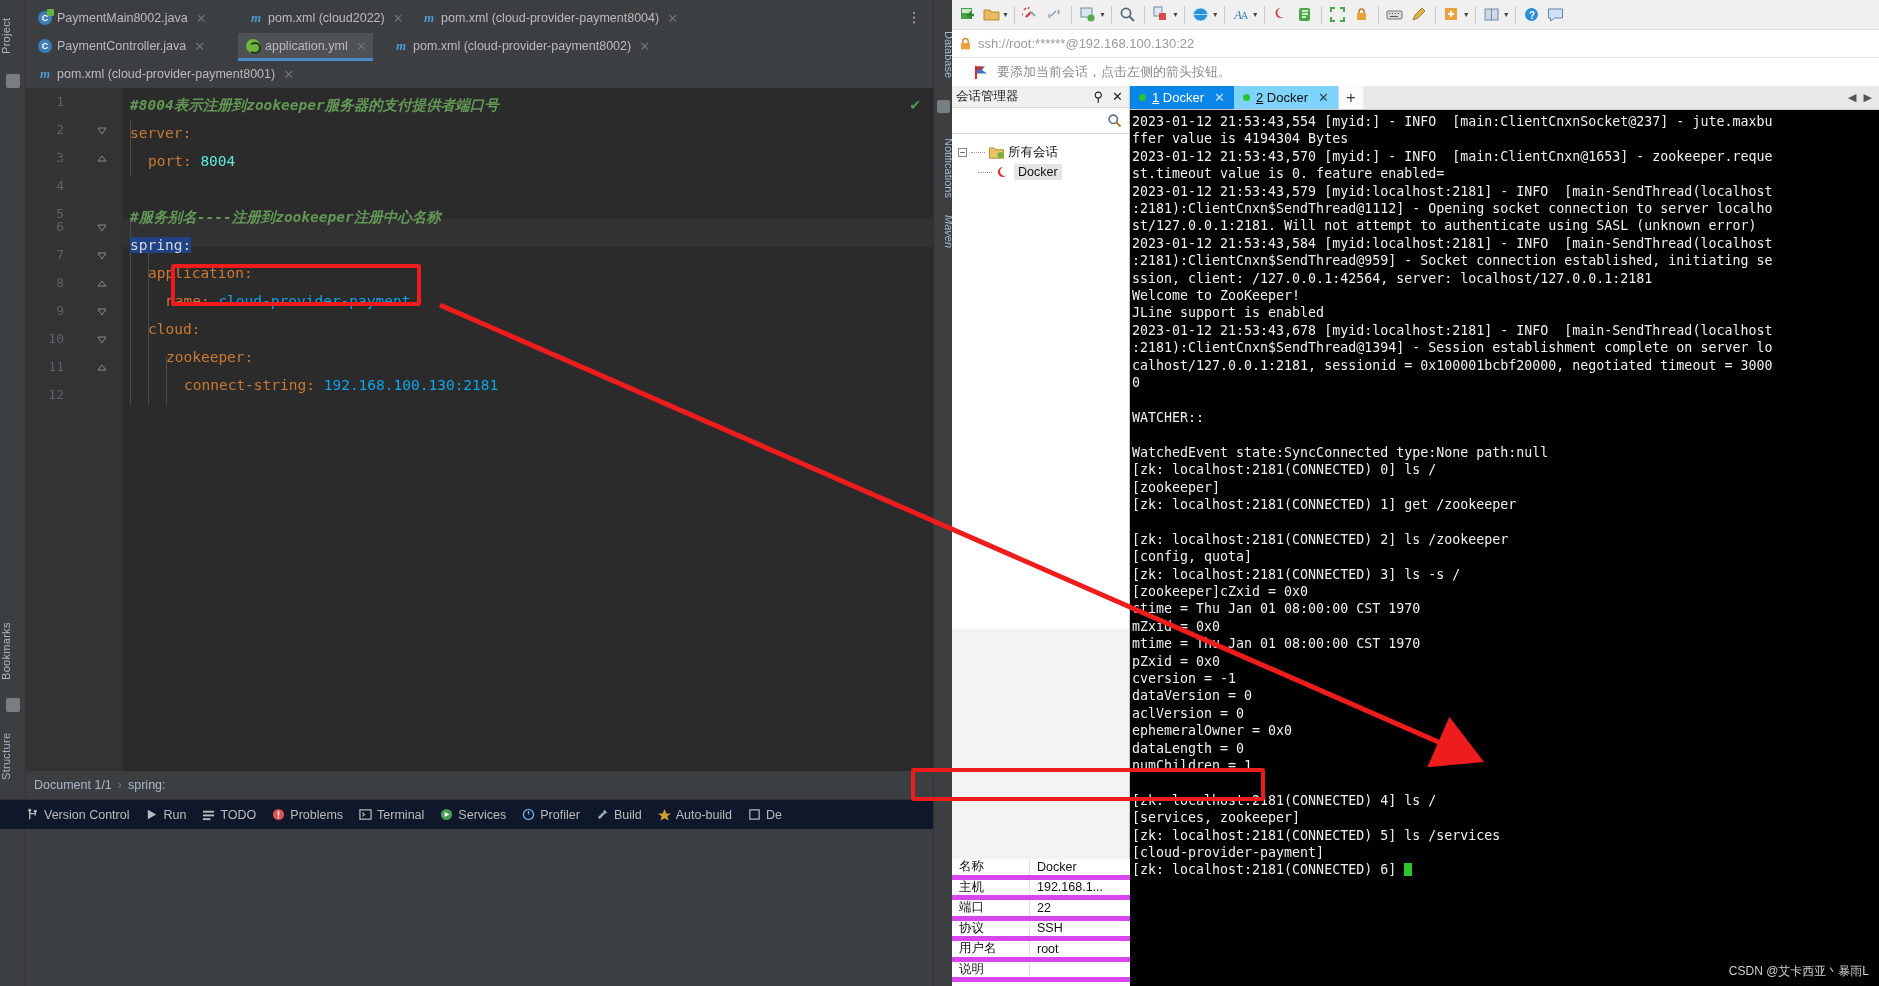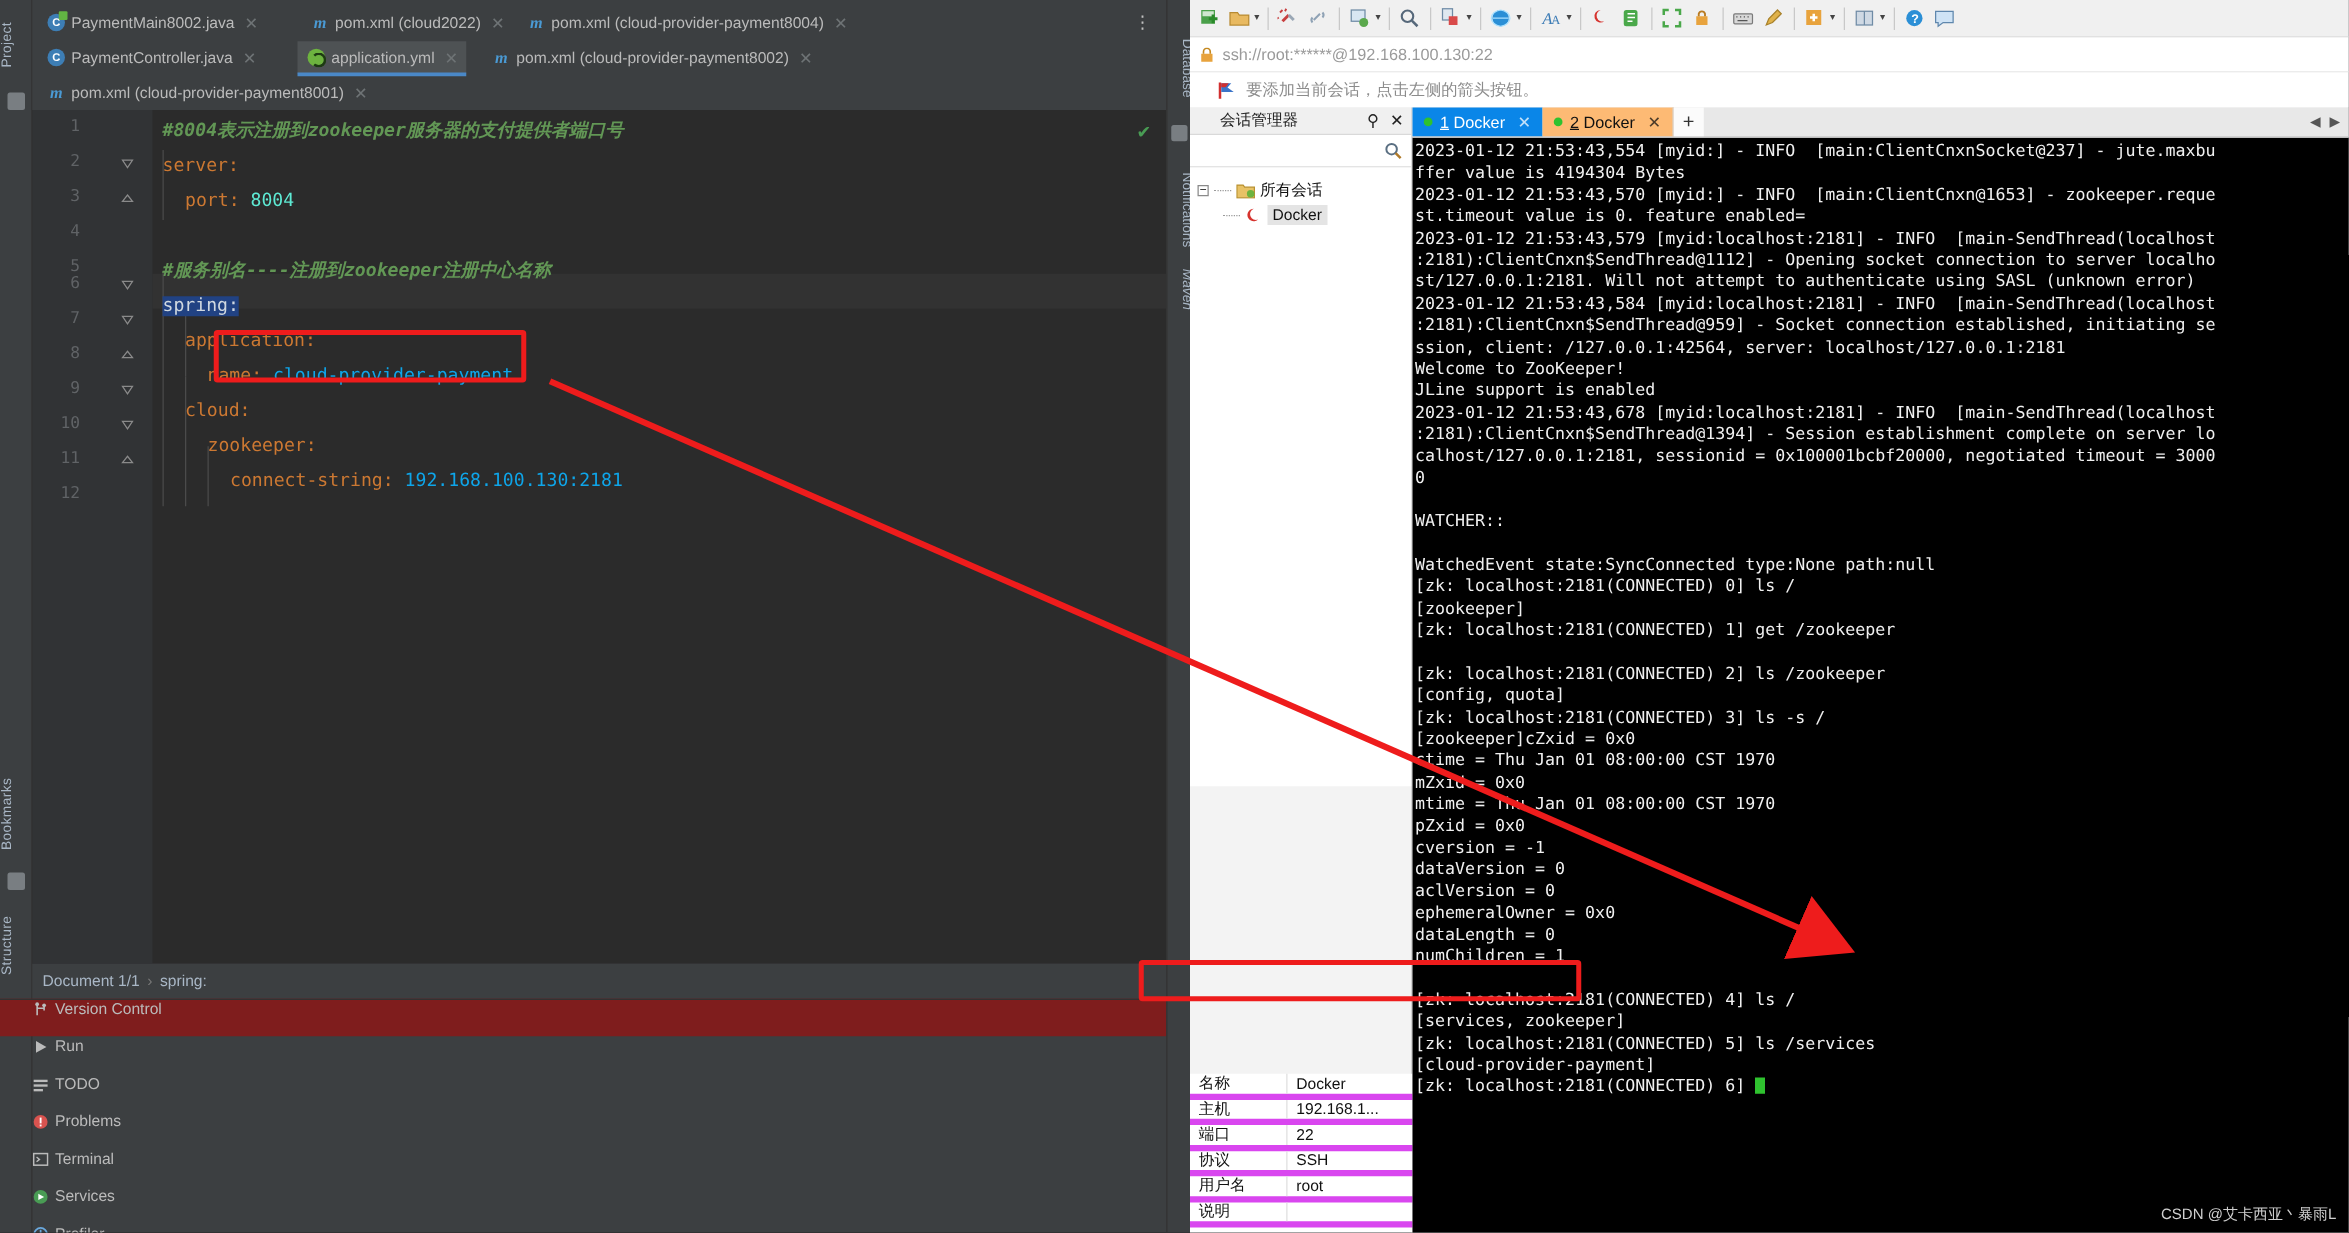--- a/index.html
+++ b/index.html
@@ -120,23 +120,23 @@
   #breadcrumb {
     position: absolute; left: 26px; top: 771px; width: 907px; height: 28px;
     background: #3c3f41; color: #a9b7c6; font-size: 12.5px;
     display: flex; align-items: center; padding-left: 8px; gap: 6px;
   }
   #breadcrumb .sep { color: #777; }
 
   
   #statusbar {
     position: absolute; left: 0; top: 799px; width: 952px; height: 30px;
-    background: #7f1d1d; border-top: 1px solid #323232;
-    display: flex; align-items: flex-start; gap: 16px;
-    padding-left: 26px; font-size: 12.5px; color: #bbbbbb; flex-direction: column;
+    background: #0f172a; border-top: 1px solid #323232;
+    display: flex; align-items: center; gap: 16px;
+    padding-left: 26px; font-size: 12.5px; color: #bbbbbb;
   }
   #statusbar .si { display: flex; align-items: center; gap: 5px; white-space: nowrap; }
   .sb-ico { width: 13px; height: 13px; flex: 0 0 13px; }
 
   
   #rightrail {
     position: absolute; left: 933px; top: 0; width: 19px; height: 986px;
     background: #3c3f41; border-left: 1px solid #323232;
   }
   .rrlabel {
@@ -173,21 +173,21 @@
   }
   .lockglyph { position: absolute; left: 8px; width: 11px; height: 12px; }
 
   
   #sess {
     position: absolute; left: 0; top: 86px; width: 178px; height: 900px;
     background: #f3f3f3; border-right: 1px solid #c9c9c9;
   }
   #sess-hdr {
     height: 22px; display: flex; align-items: center;
-    padding: 0 6px 0 24px; font-size: 12.5px; color: #222;
+    padding: 0 6px 0 4px; font-size: 12.5px; color: #222;
     background: #f0f0f0; border-bottom: 1px solid #d9d9d9; font-family: Liberation Serif, serif;
   }
   #sess-hdr .sp { margin-left: auto; display: flex; gap: 9px; align-items: center; }
   #sess-search {
     height: 26px; background: #fff; border-bottom: 1px solid #dcdcdc;
     display: flex; align-items: center; justify-content: flex-end; padding-right: 7px;
   }
   #sess-tree { background: #fff; height: 495px; padding: 8px 0 0 6px; font-size: 12.5px; color: #111; }
   .tnode { display: flex; align-items: center; gap: 4px; height: 20px; white-space: nowrap; }
   .tnode.child { padding-left: 20px; }
@@ -208,21 +208,21 @@
 
   
   #term-wrap { position: absolute; left: 178px; top: 86px; width: 749px; height: 900px; }
   #term-tabs {
     height: 24px; background: #e8e8e8; display: flex; align-items: stretch;
     border-bottom: 1px solid #c9c9c9; position: relative;
   }
   .ttab { display: flex; align-items: center; gap: 6px; padding: 0 9px;
           font-size: 13px; color: #111; white-space: nowrap; }
   .ttab.active { background: #0a86e8; color: #fff; }
-  .ttab.inactive { background: #fdba74; border-right: 1px solid #d4d4d4; align-items: center; }
+  .ttab.inactive { background: #7dd3fc; border-right: 1px solid #d4d4d4; align-items: center; }
   .ttab .grn { width: 7px; height: 7px; border-radius: 50%; background: #2fc22f; }
   .ttab .xx { font-size: 13px; opacity: .75; margin-left: 4px; }
   .ttab u { text-decoration: underline; }
   .tplus { width: 24px; display: flex; align-items: center; justify-content: center;
            font-size: 16px; color: #333; background: #fbfbfb; }
   .tnav { margin-left: auto; display: flex; align-items: center; gap: 7px; padding-right: 7px;
           color: #555; font-size: 11px; }
   #term {
     height: 876px; background: #000; color: #f0f0f0;
     font-family: "DejaVu Sans Mono", monospace; font-size: 13.3px; line-height: 17.4px;

